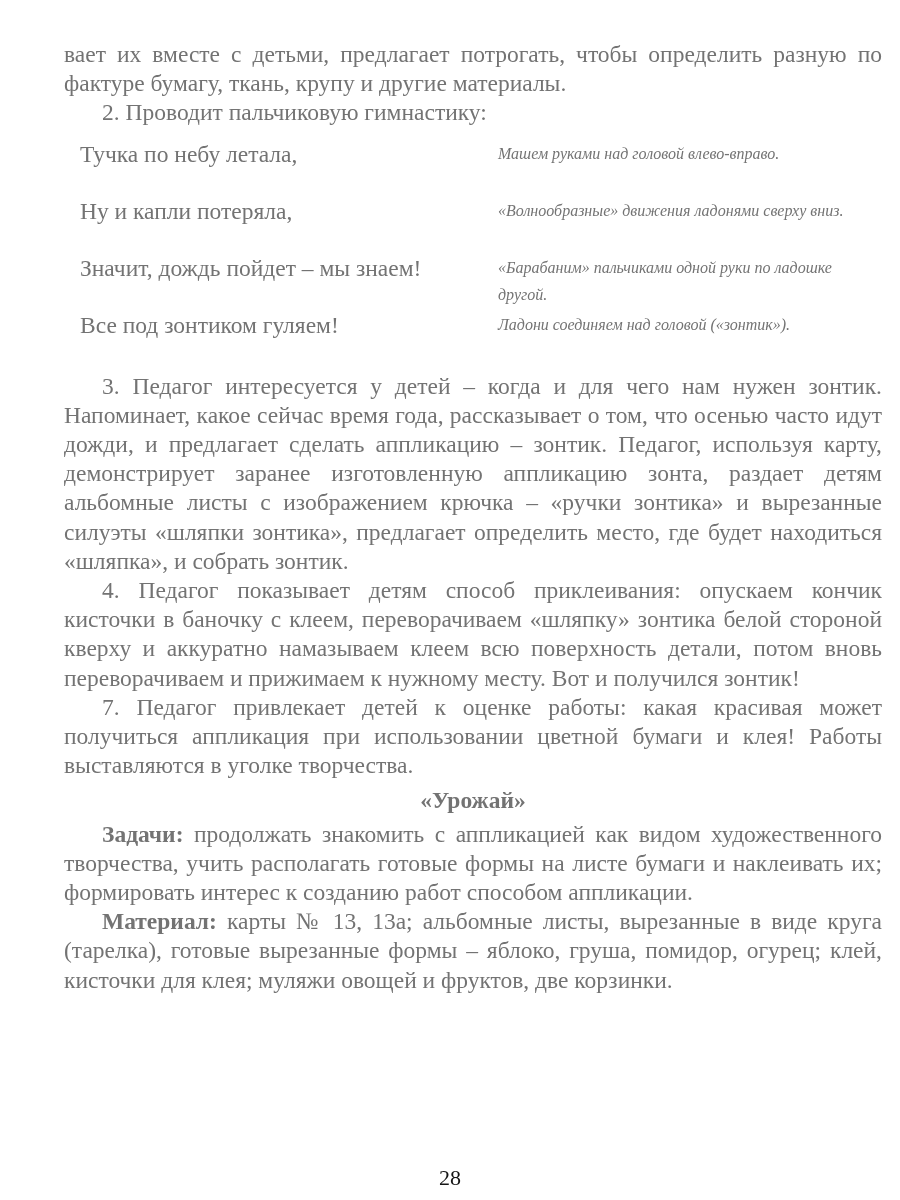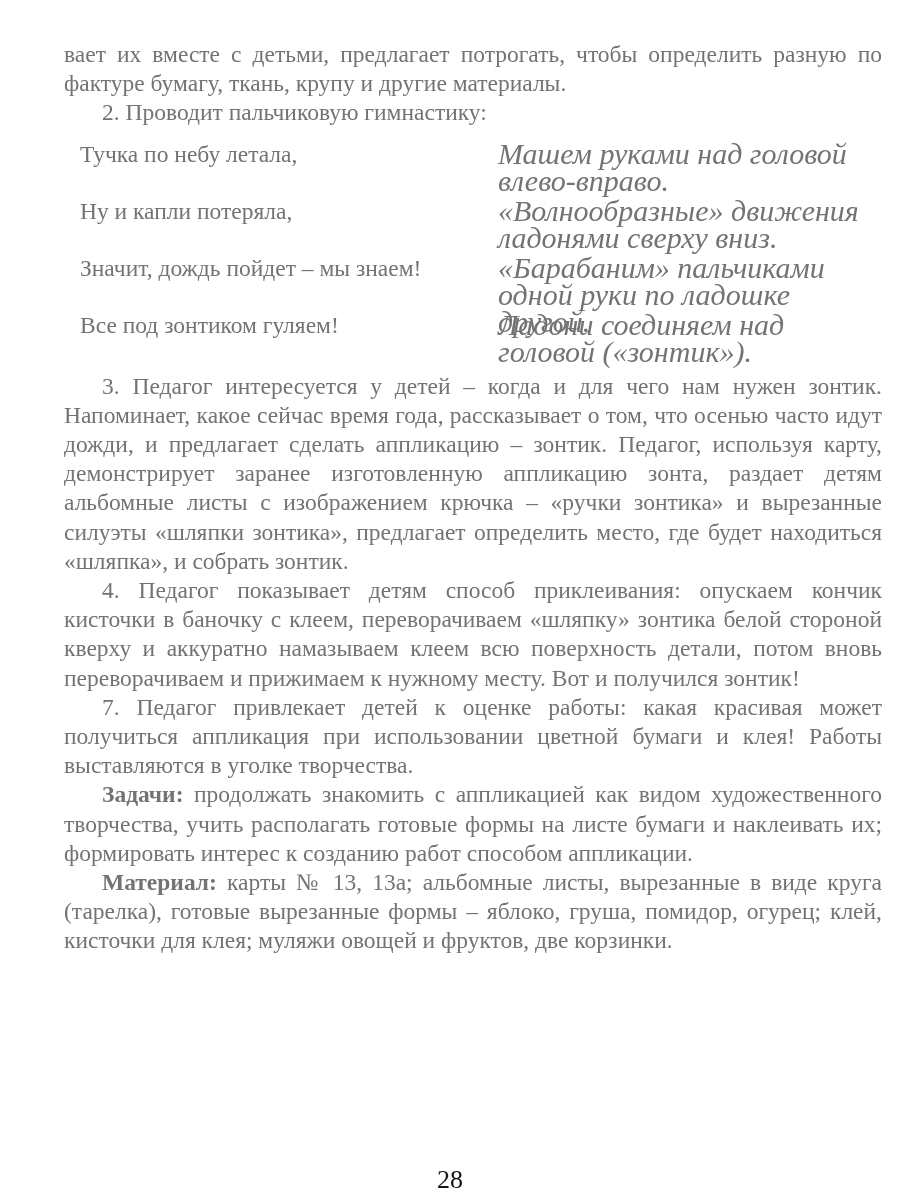--- a/index.html
+++ b/index.html
@@ -10,26 +10,26 @@
       font-size: 23.5px; color: #737373;
       line-height: 29.2px;
     }
     .p { text-align: justify; margin: 0; }
     .p.indent { text-indent: 38px; }
     .poem {
       display: grid; grid-template-columns: 430px 1fr; column-gap: 4px;
       margin-top: 12px; margin-bottom: 4px;
     }
     .poem .l { padding-left: 16px; height: 57px; line-height: 29px; }
-    .poem .r { font-style: italic; font-size: 30px; line-height: 27px; height: 57px; }
+    .poem .r { font-style: italic; font-size: 16px; line-height: 27px; height: 57px; }
     .title { text-align: center; font-weight: bold; margin: 6px 0 4px 0; }
     b.lab { font-weight: bold; }
     .pagenum {
       position: absolute; left: 0; width: 900px; top: 1165px; text-align: center;
-      font-family: "Liberation Serif", serif; font-size: 26px; color: #151515;
+      font-family: "Liberation Serif", serif; font-size: 22px; color: #151515;
     }
   </style>
 </head>
 <body>
 
 <div class="page">
   <p class="p">вает их вместе с детьми, предлагает потрогать, чтобы определить разную по фактуре бумагу, ткань, крупу и другие материалы.</p>
   <p class="p indent">2. Проводит пальчиковую гимнастику:</p>
 
   <div class="poem">
@@ -40,18 +40,19 @@
     <div class="l">Значит, дождь пойдет – мы знаем!</div>
     <div class="r">«Барабаним» пальчиками одной руки по ладошке другой.</div>
     <div class="l">Все под зонтиком гуляем!</div>
     <div class="r">Ладони соединяем над головой («зонтик»).</div>
   </div>
 
   <p class="p indent">3. Педагог интересуется у детей – когда и для чего нам нужен зонтик. Напоминает, какое сейчас время года, рассказывает о том, что осенью часто идут дожди, и предлагает сделать аппликацию – зонтик. Педагог, используя карту, демонстрирует заранее изготовленную аппликацию зонта, раздает детям альбомные листы с изображением крючка – «ручки зонтика» и вырезанные силуэты «шляпки зонтика», предлагает определить место, где будет находиться «шляпка», и собрать зонтик.</p>
   <p class="p indent">4. Педагог показывает детям способ приклеивания: опускаем кончик кисточки в баночку с клеем, переворачиваем «шляпку» зонтика белой стороной кверху и аккуратно намазываем клеем всю поверхность детали, потом вновь переворачиваем и прижимаем к нужному месту. Вот и получился зонтик!</p>
   <p class="p indent">7. Педагог привлекает детей к оценке работы: какая красивая может получиться аппликация при использовании цветной бумаги и клея! Работы выставляются в уголке творчества.</p>
 
+  <div class="title">«Урожай»</div>
 
   <p class="p indent"><b class="lab">Задачи:</b><span> продолжать знакомить с аппликацией как видом художественного творчества, учить располагать готовые формы на листе бумаги и наклеивать их; формировать интерес к созданию работ способом аппликации.</span></p>
   <p class="p indent"><b class="lab">Материал:</b><span> карты № 13, 13а; альбомные листы, вырезанные в виде круга (тарелка), готовые вырезанные формы – яблоко, груша, помидор, огурец; клей, кисточки для клея; муляжи овощей и фруктов, две корзинки.</span></p>
 </div>
 
 <div class="pagenum">28</div>
 
 </body></html>

